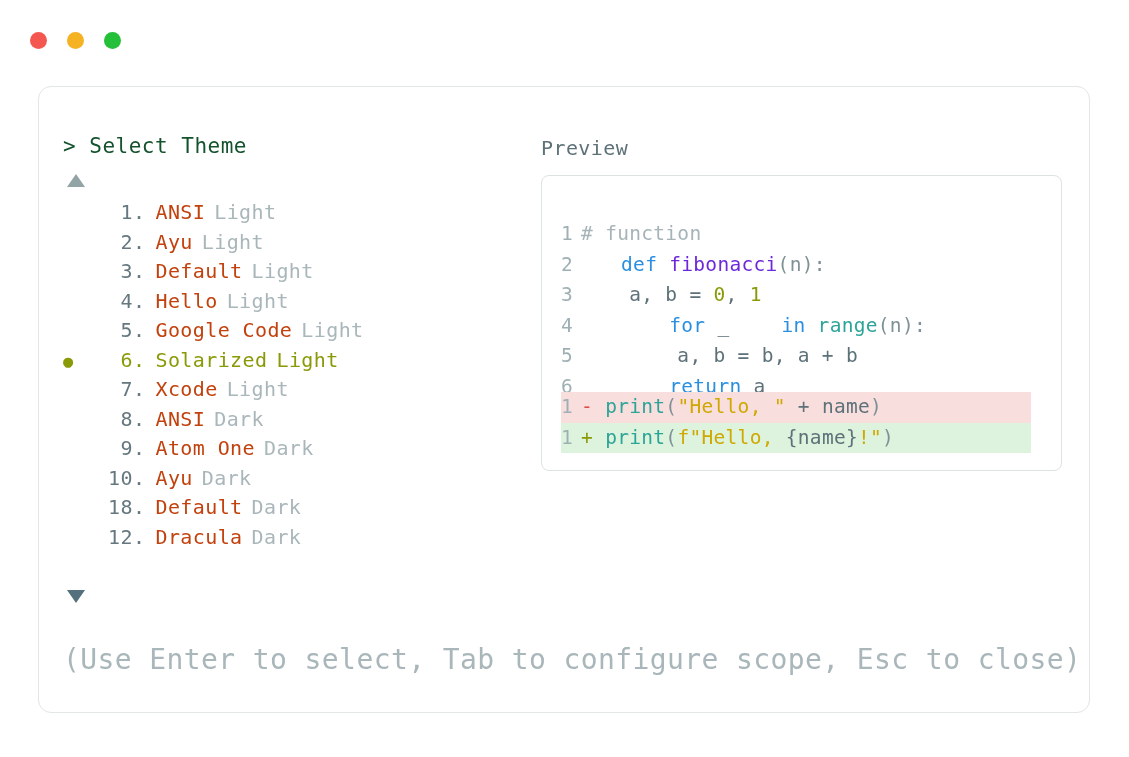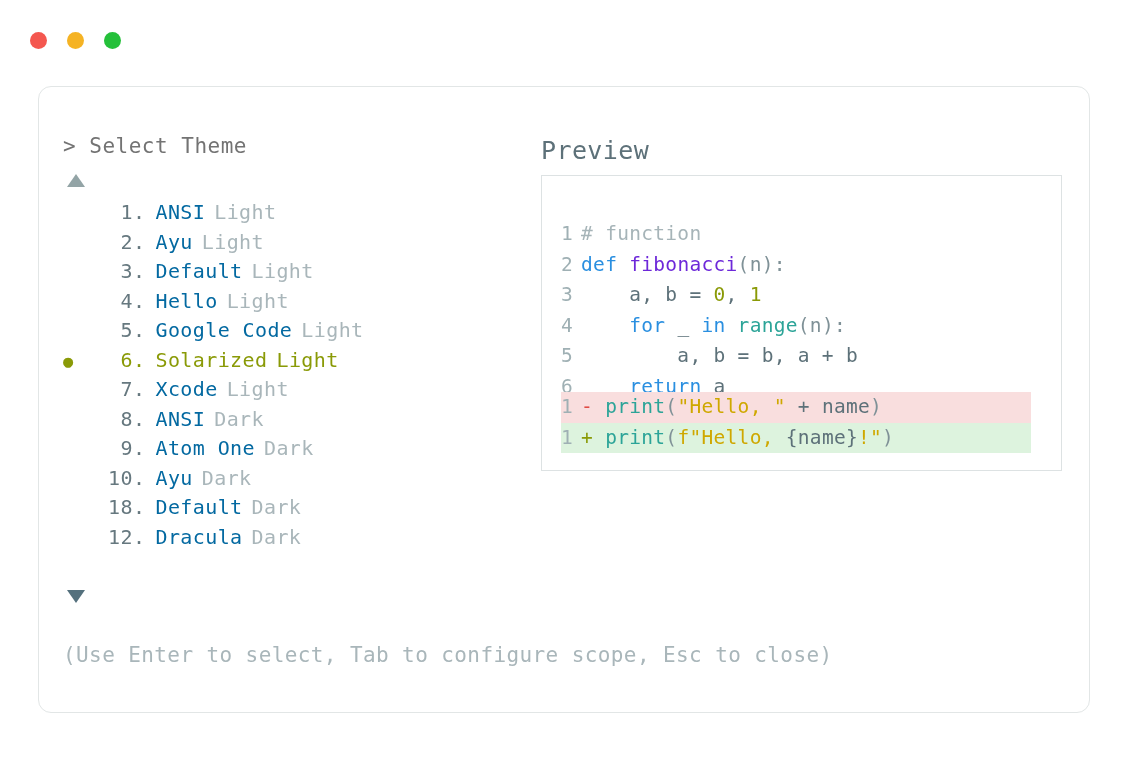--- a/index.html
+++ b/index.html
@@ -51,21 +51,21 @@
     top: 0;
     width: 470px;
     height: 100%;
   }
 
   .prompt-header {
     position: absolute;
     left: 0;
     top: 47px;
     font-size: 21px;
-    color: #737373;
+    color: #14532d;
     letter-spacing: 0.5px;
     white-space: pre;
   }
 
   .scroll-arrow {
     position: absolute;
     left: 4px;
     width: 0; height: 0;
   }
   .scroll-arrow-up {
@@ -113,21 +113,21 @@
     flex: 0 0 44px;
     text-align: right;
     color: #66787f;
   }
   .row-dot-sep {
     flex: 0 0 auto;
     color: #66787f;
     padding-right: 10px;
   }
   .row-name {
-    color: #0369a1;
+    color: #c2410c;
   }
   .row-variant {
     color: #a9b6ba;
     padding-left: 9px;
   }
 
   .theme-row.selected .row-index,
   .theme-row.selected .row-dot-sep,
   .theme-row.selected .row-name,
   .theme-row.selected .row-variant {
@@ -140,33 +140,33 @@
     left: 497px;
     top: 0;
     width: 535px;
     height: 100%;
   }
 
   .preview-label {
     position: absolute;
     left: 5px;
     top: 49px;
-    font-size: 25px;
+    font-size: 20px;
     color: #5d7179;
     letter-spacing: 0.4px;
   }
 
   .preview-box {
     position: absolute;
     left: 5px;
     top: 88px;
     width: 521px;
     height: 296px;
     border: 1.5px solid #dde2e3;
-    border-radius: 0;
+    border-radius: 8px;
     background: #ffffff;
     overflow: hidden;
   }
 
   .code-area {
     position: absolute;
     left: 19px;
     top: 43px;
     font-size: 19.5px;
     line-height: 30.5px;
@@ -175,21 +175,21 @@
   }
 
   .code-line { white-space: pre; }
   .ln {
     color: #9fb0b4;
     padding-right: 8px;
   }
 
   
   .t-comment  { color: #a6b4b8; }
-  .t-keyword  { color: #2a8fe0; }
+  .t-keyword  { color: #2a8fe0; margin-left: 40px; }
   .t-func     { color: #6d28d9; }
   .t-builtin  { color: #2ca498; }
   .t-number   { color: #8a9a07; }
   .t-plain    { color: #5d7179; }
   .t-string   { color: #cfa800; }
   .t-punct    { color: #7f9197; }
 
   .diff-block {
     position: absolute;
     left: 19px;
@@ -203,21 +203,21 @@
   .diff-del { background: #f9dede; }
   .diff-add { background: #ddf3de; }
   .m-del { color: #e04b44; }
   .m-add { color: #8a9a07; }
 
   
   .hint {
     position: absolute;
     left: 24px;
     top: 556px;
-    font-size: 21px;
+    font-size: 28px;
     color: #a9b6ba;
     letter-spacing: 0.4px;
     white-space: pre;
   }
 </style>
 </head>
 <body>
 
 <div class="chrome-dots">
   <span class="dot dot-red"></span>

